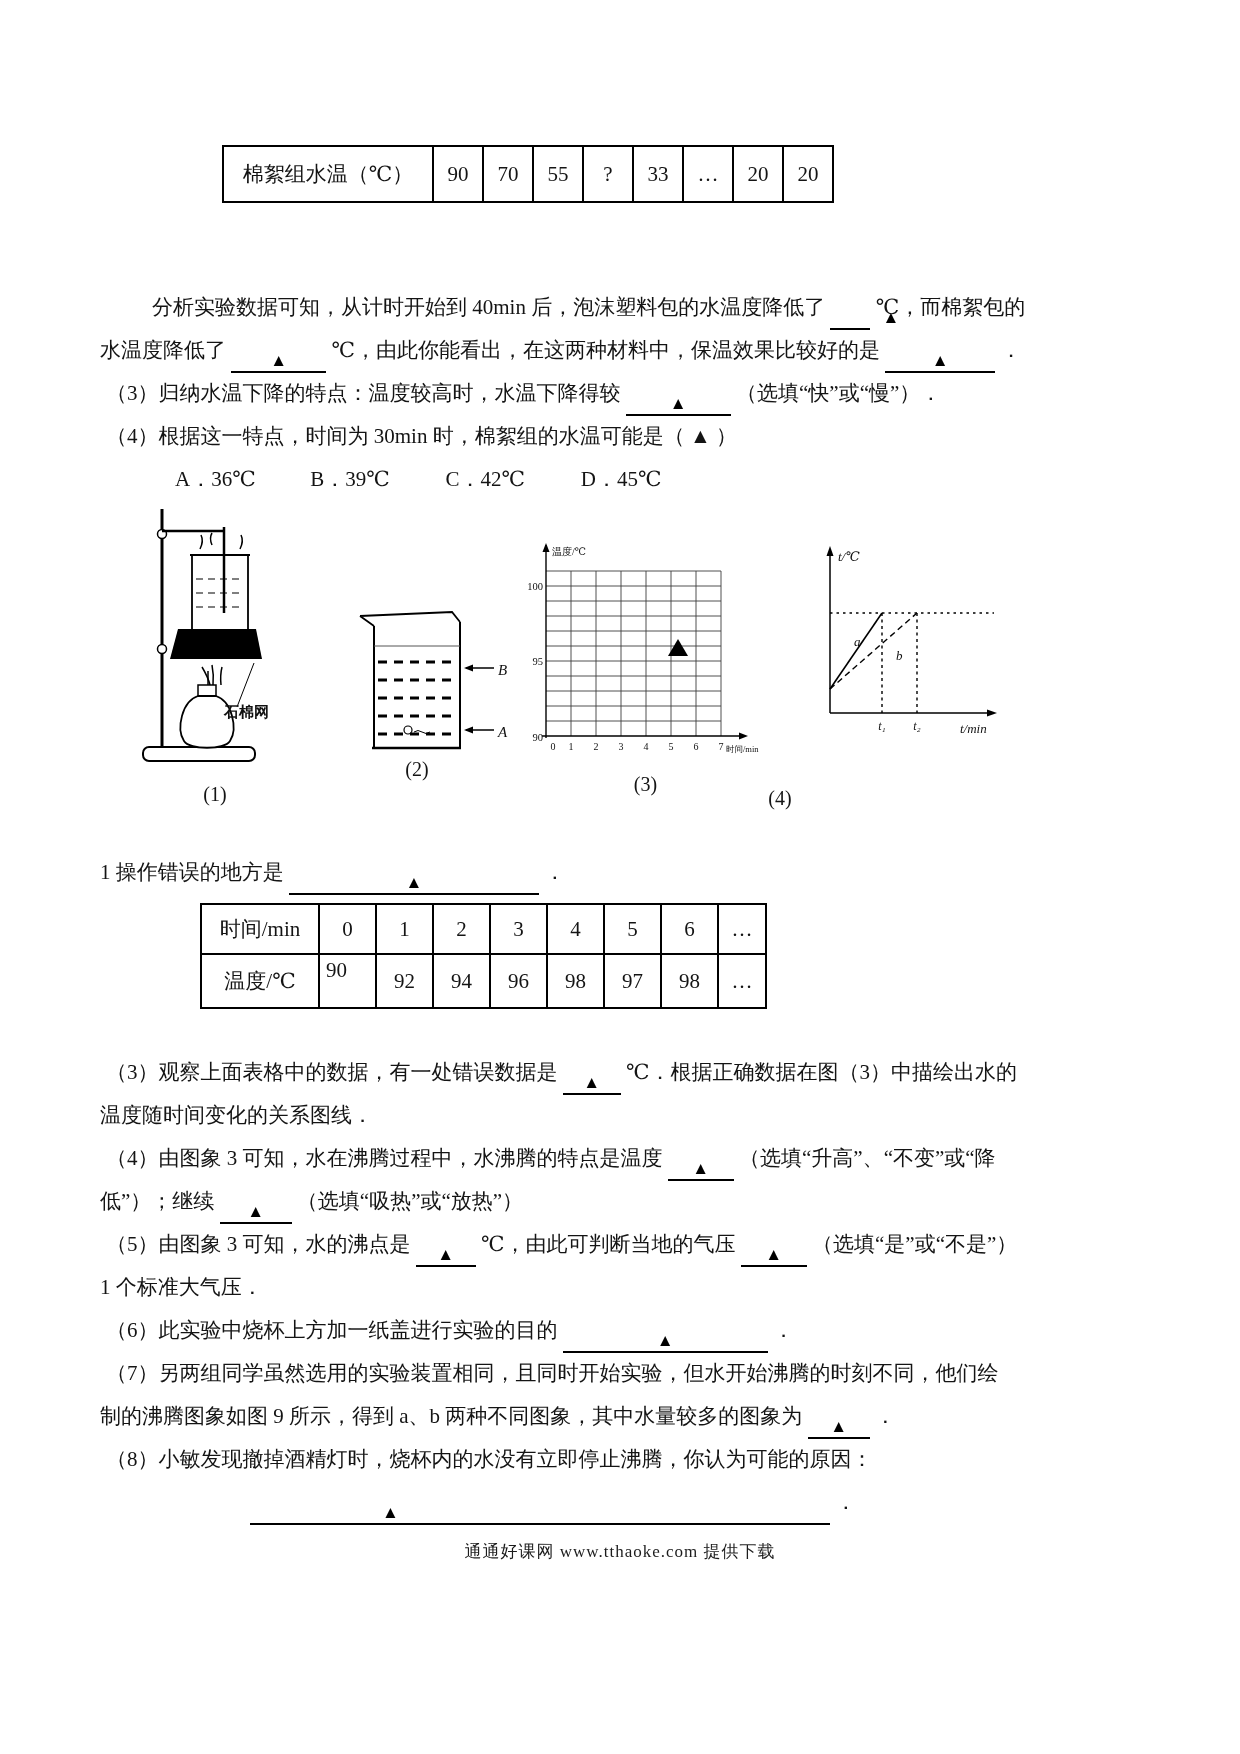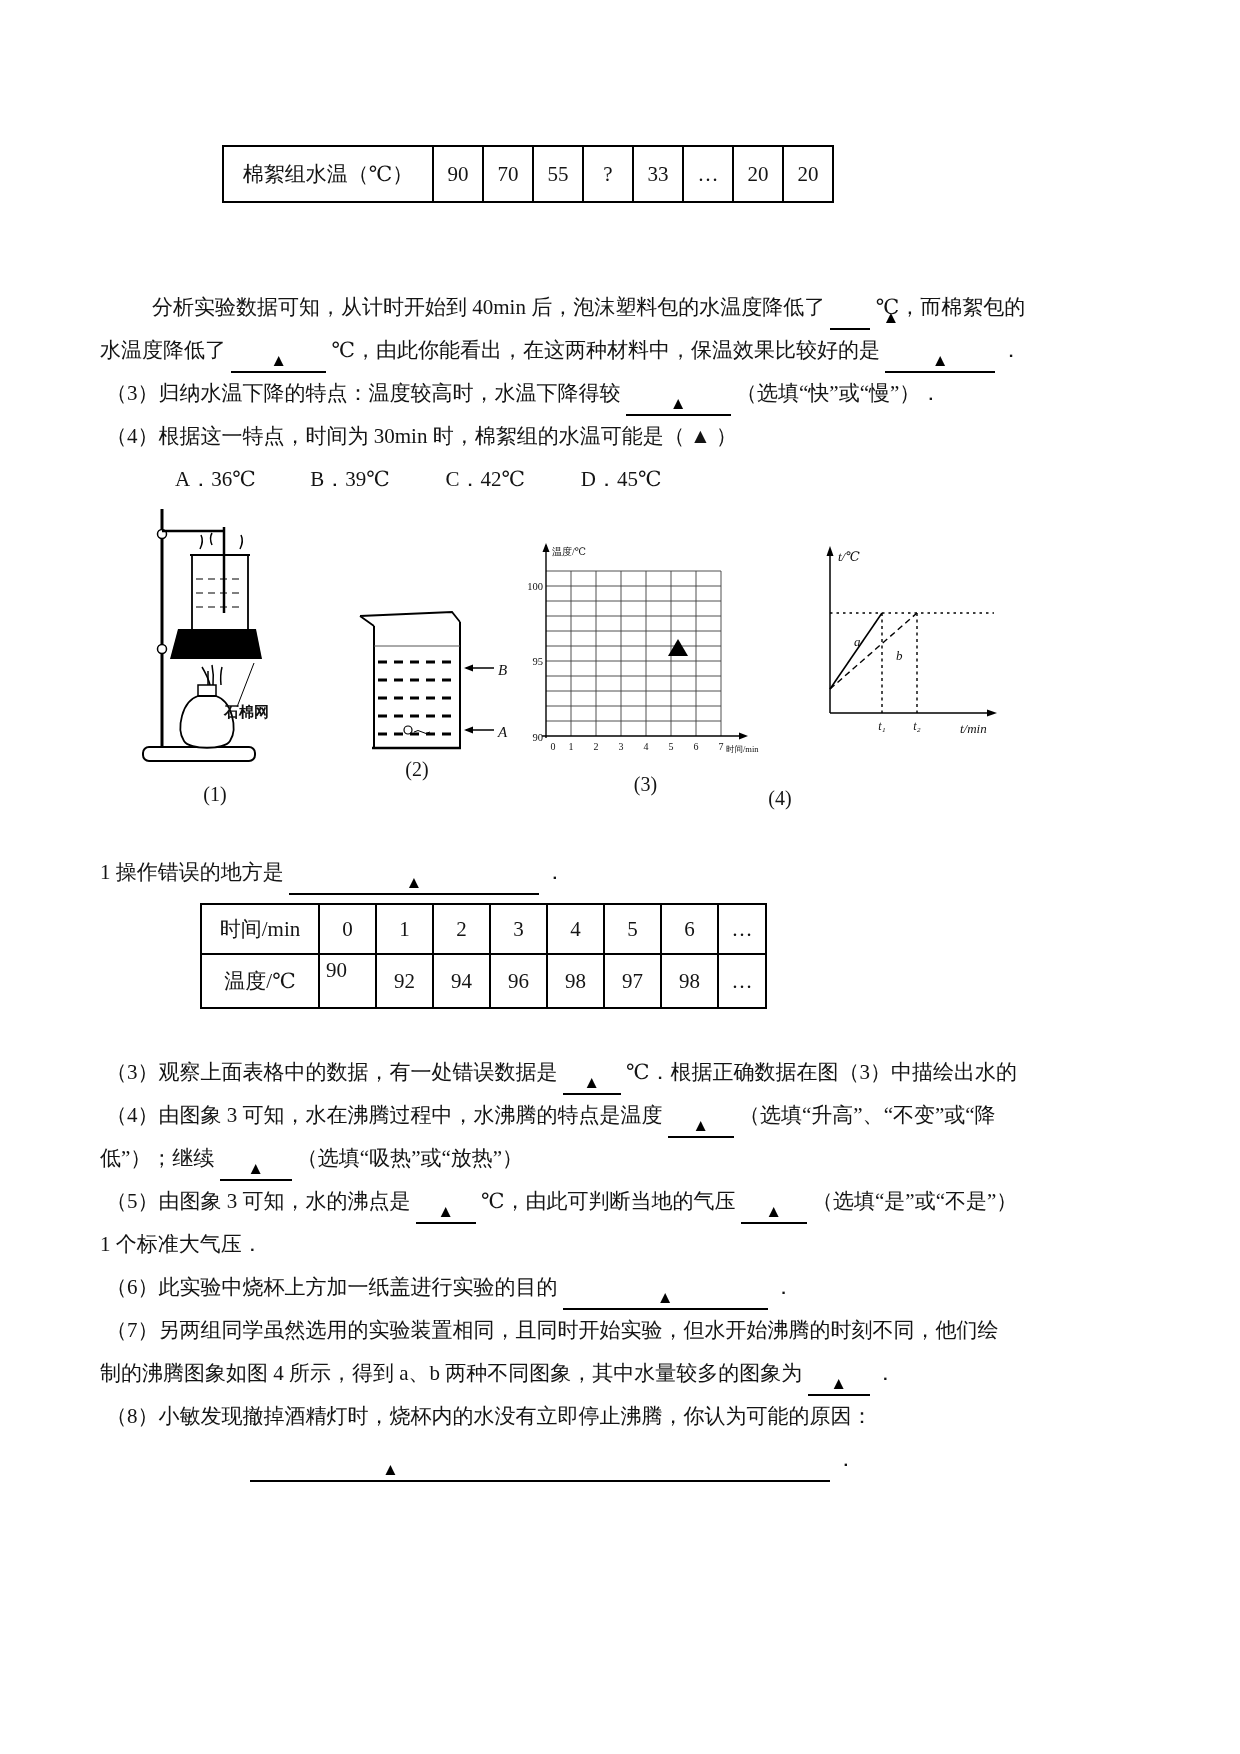--- a/index.html
+++ b/index.html
@@ -242,20 +242,23 @@
       <td class="dots">…</td>
     </tr>
   </tbody>
       </table>
 
   <div class="line after-table" style="padding-left:6px;">
     <span>（3）观察上面表格中的数据，有一处错误数据是</span>
     <span class="blank" style="width:58px;"><span class="tri">▲</span></span>
     <span>℃．根据正确数据在图（3）中描绘出水的</span>
   </div>
+  <div class="line">
+    <span>温度随时间变化的关系图线．</span>
+  </div>
   <div class="line" style="padding-left:6px;">
     <span>（4）由图象 3 可知，水在沸腾过程中，水沸腾的特点是温度</span>
     <span class="blank" style="width:66px;"><span class="tri">▲</span></span>
     <span>（选填“升高”、“不变”或“降</span>
   </div>
   <div class="line">
     <span>低”）；继续</span>
     <span class="blank" style="width:72px;"><span class="tri">▲</span></span>
     <span>（选填“吸热”或“放热”）</span>
   </div>
@@ -271,28 +274,29 @@
   </div>
   <div class="line" style="padding-left:6px;">
     <span>（6）此实验中烧杯上方加一纸盖进行实验的目的</span>
     <span class="blank" style="width:205px;"><span class="tri">▲</span></span>
     <span>．</span>
   </div>
   <div class="line" style="padding-left:6px;">
     <span>（7）另两组同学虽然选用的实验装置相同，且同时开始实验，但水开始沸腾的时刻不同，他们绘</span>
   </div>
   <div class="line">
-    <span>制的沸腾图象如图 4 所示，得到 a、b 两种不同图象，其中水量较多的图象为</span>
+    <span>制的沸腾图象如图 9 所示，得到 a、b 两种不同图象，其中水量较多的图象为</span>
     <span class="blank" style="width:62px;"><span class="tri">▲</span></span>
     <span>．</span>
   </div>
   <div class="line" style="padding-left:6px;">
     <span>（8）小敏发现撤掉酒精灯时，烧杯内的水没有立即停止沸腾，你认为可能的原因：</span>
   </div>
   <div class="line blankline8">
     <span class="blank" style="width:580px; text-align:left; padding-left:132px;"><span class="tri">▲</span></span>
     <span>．</span>
   </div>
 
 
+  <div class="footer">通通好课网  www.tthaoke.com 提供下载</div>
 
 </div>
 </div>
 
 </body></html>

